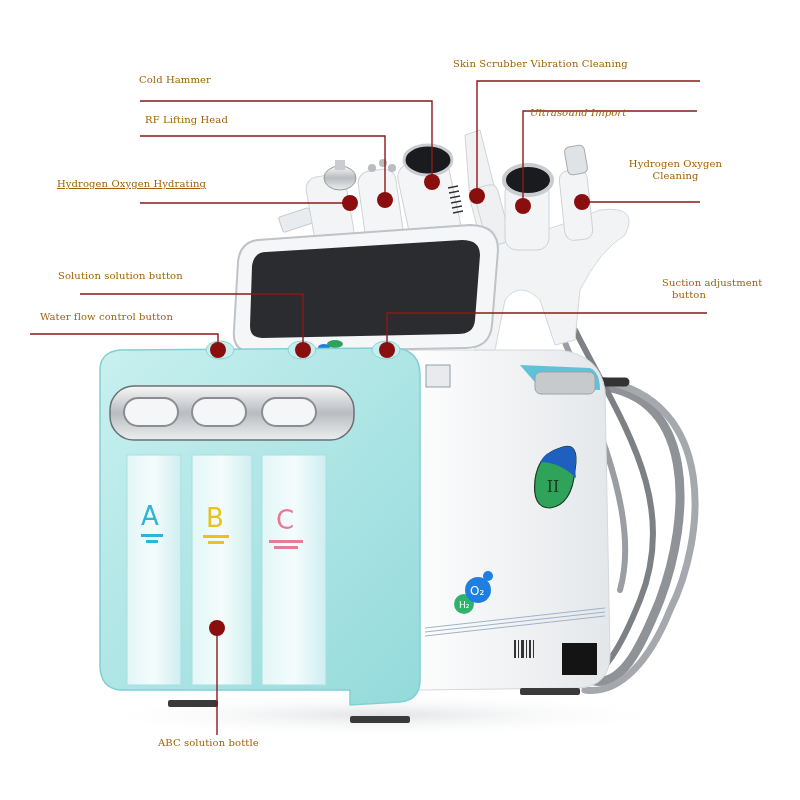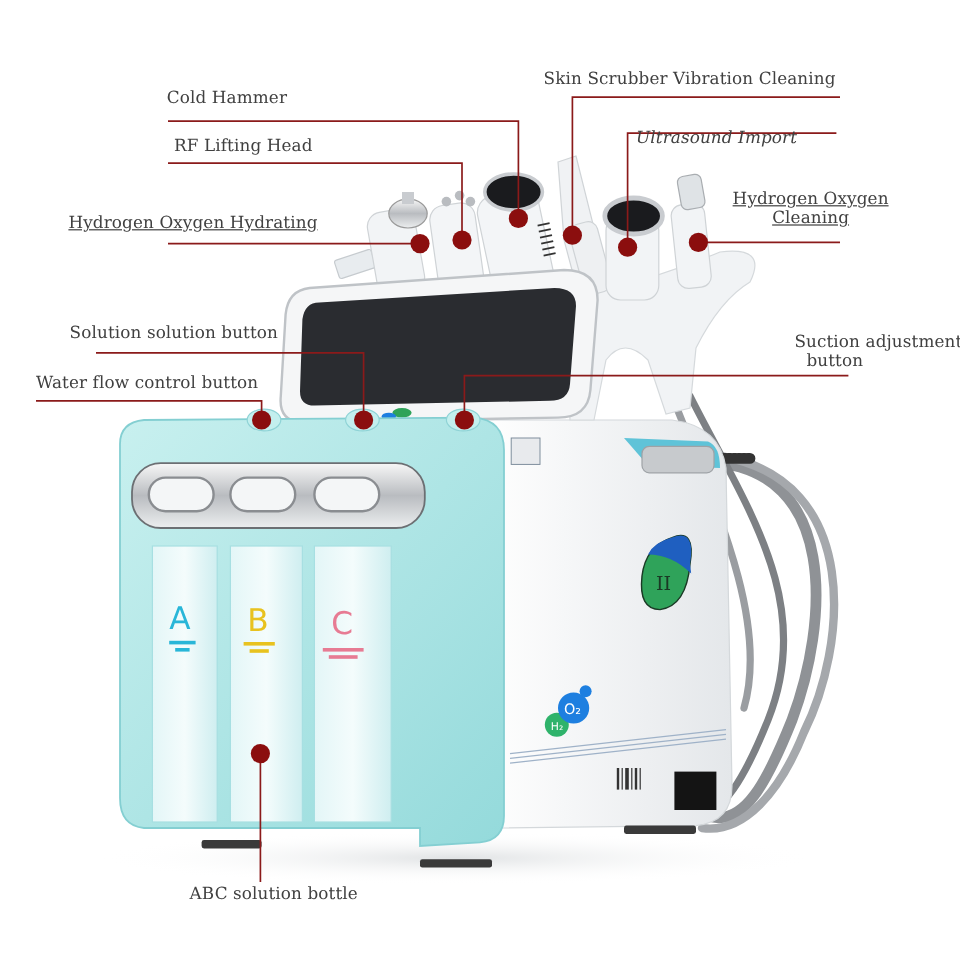--- a/index.html
+++ b/index.html
@@ -2,22 +2,22 @@
 <html><head>
   <meta charset="utf-8">
   <style>
     * { margin: 0; padding: 0; box-sizing: border-box; }
     html, body { width: 800px; height: 800px; background: #ffffff; overflow: hidden; }
     body { position: relative; font-family: "DejaVu Serif", "Liberation Serif", serif; }
     #stage { position: absolute; left: 0; top: 0; width: 800px; height: 800px; }
     .label {
       position: absolute;
       font-family: "DejaVu Serif", "Liberation Serif", serif;
-      font-size: 14px;
-      color: #404040;
+      font-size: 10px;
+      color: #a16207;
       white-space: nowrap;
       line-height: 1.15;
       letter-spacing: 0.1px;
     }
     .label.two-line { text-align: center; }
     .label span { display: block; }
     svg { position: absolute; left: 0; top: 0; }
   </style>
 </head>
 <body>
@@ -224,25 +224,25 @@
 
   <div class="label" style="left:141px; top:502px; font-family:'DejaVu Sans',sans-serif; font-size:26px; color:#29b6d8;">A</div>
   <div class="label" style="left:206px; top:504px; font-family:'DejaVu Sans',sans-serif; font-size:26px; color:#e8c21f;">B</div>
   <div class="label" style="left:276px; top:506px; font-family:'DejaVu Sans',sans-serif; font-size:26px; color:#e77b93;">C</div>
 
   <div class="label" style="left:139px; top:74px;">Cold Hammer</div>
   <div class="label" style="left:145px; top:114px;">RF Lifting Head</div>
   <div class="label" style="left:57px; top:178px;text-decoration:underline;">Hydrogen Oxygen Hydrating</div>
   <div class="label" style="left:453px; top:58px;">Skin Scrubber Vibration Cleaning</div>
   <div class="label" style="left:530px; top:107px;font-style:italic;">Ultrasound Import</div>
-  <div class="label two-line" style="left:603px; top:158px; width:145px;text-decoration:underline;">
+  <div class="label two-line" style="left:603px; top:158px; width:145px;">
     <span>Hydrogen Oxygen</span>
     <span>Cleaning</span>
   </div>
   <div class="label" style="left:58px; top:270px;">Solution solution button</div>
-  <div class="label" style="left:30px; top:311px;">Water flow control button</div>
+  <div class="label" style="left:40px; top:311px;">Water flow control button</div>
   <div class="label" style="left:619px; top:277px;margin-left:43px;">
     <span>Suction adjustment</span>
     <span style="padding-left:10px;">button</span>
   </div>
   <div class="label" style="left:140px; top:737px;margin-left:18px;">ABC solution bottle</div>
 
 </div>
 
 </body></html>

